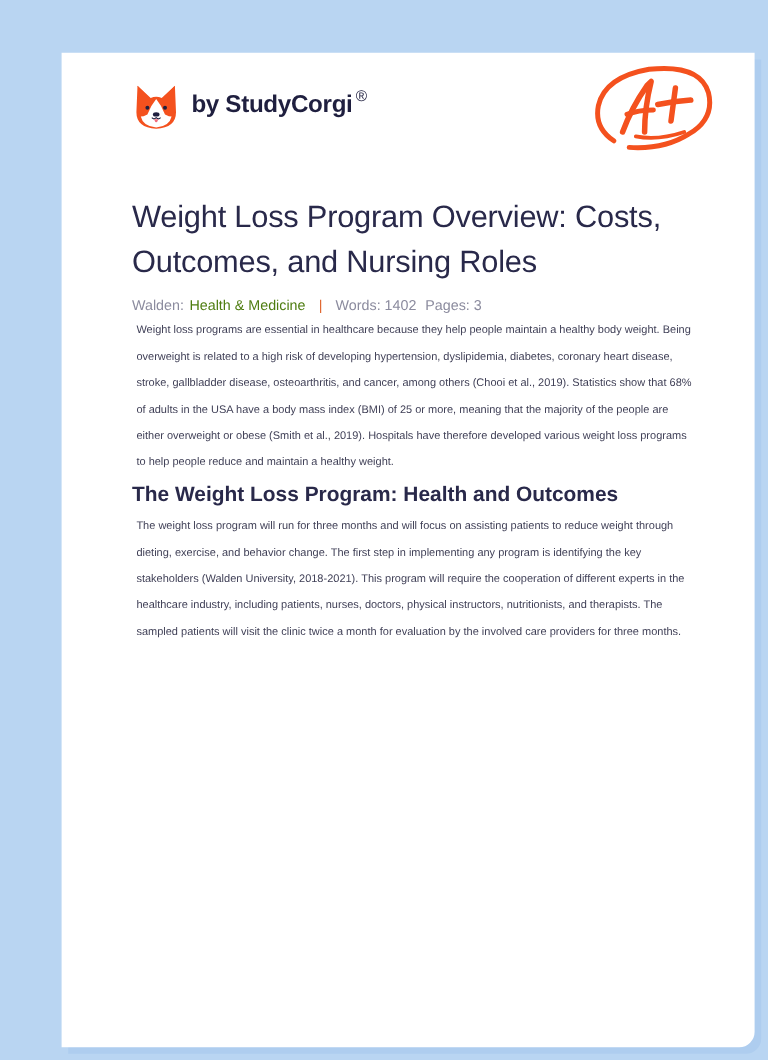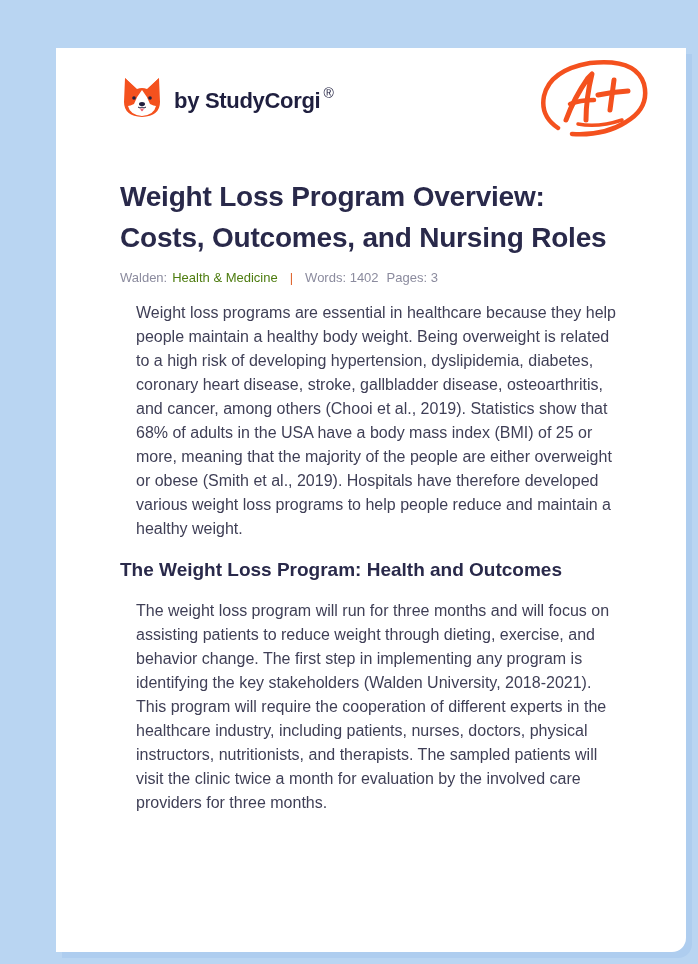--- a/index.html
+++ b/index.html
@@ -38,21 +38,21 @@
       left: 0;
       top: 0;
       width: 630px;
       height: 120px;
     }
     .brand {
       position: absolute;
       left: 66px;
       top: 28px;
       display: flex;
-      align-items: center;
+      align-items: flex-start;
     }
     .corgi-logo {
       width: 40px;
       height: 44px;
       display: block;
     }
     .brand-text {
       margin-left: 12px;
       margin-top: 6px;
       font-size: 22px;
@@ -78,21 +78,21 @@
     .content {
       position: absolute;
       left: 64px;
       top: 128px;
       width: 514px;
     }
     h1.doc-title {
       margin: 0;
       font-size: 28px;
       line-height: 41px;
-      font-weight: 700;
+      font-weight: 400;
       color: #29294a;
       letter-spacing: -0.2px;
     }
     .meta {
       margin-top: 12px;
       font-size: 13px;
       color: #8b8b9e;
       display: flex;
       align-items: center;
       white-space: nowrap;
@@ -111,22 +111,22 @@
     h2.section-heading {
       margin: 0;
       font-size: 19px;
       line-height: 26px;
       font-weight: 700;
       color: #29294a;
     }
     .intro-heading { margin-top: 25px; }
     .program-heading { margin-top: 19px; }
     p.body-text {
-      margin: 16px;
-      font-size: 16px;
+      margin: 4px;
+      font-size: 10px;
       line-height: 24px;
       color: #3f3f56;
     }
     .intro-para { margin-top: 12px; }
     .program-para-1 { margin-top: 12px; }
     .program-para-2 { margin-top: 18px; }
   </style>
 </head>
 <body>
 

